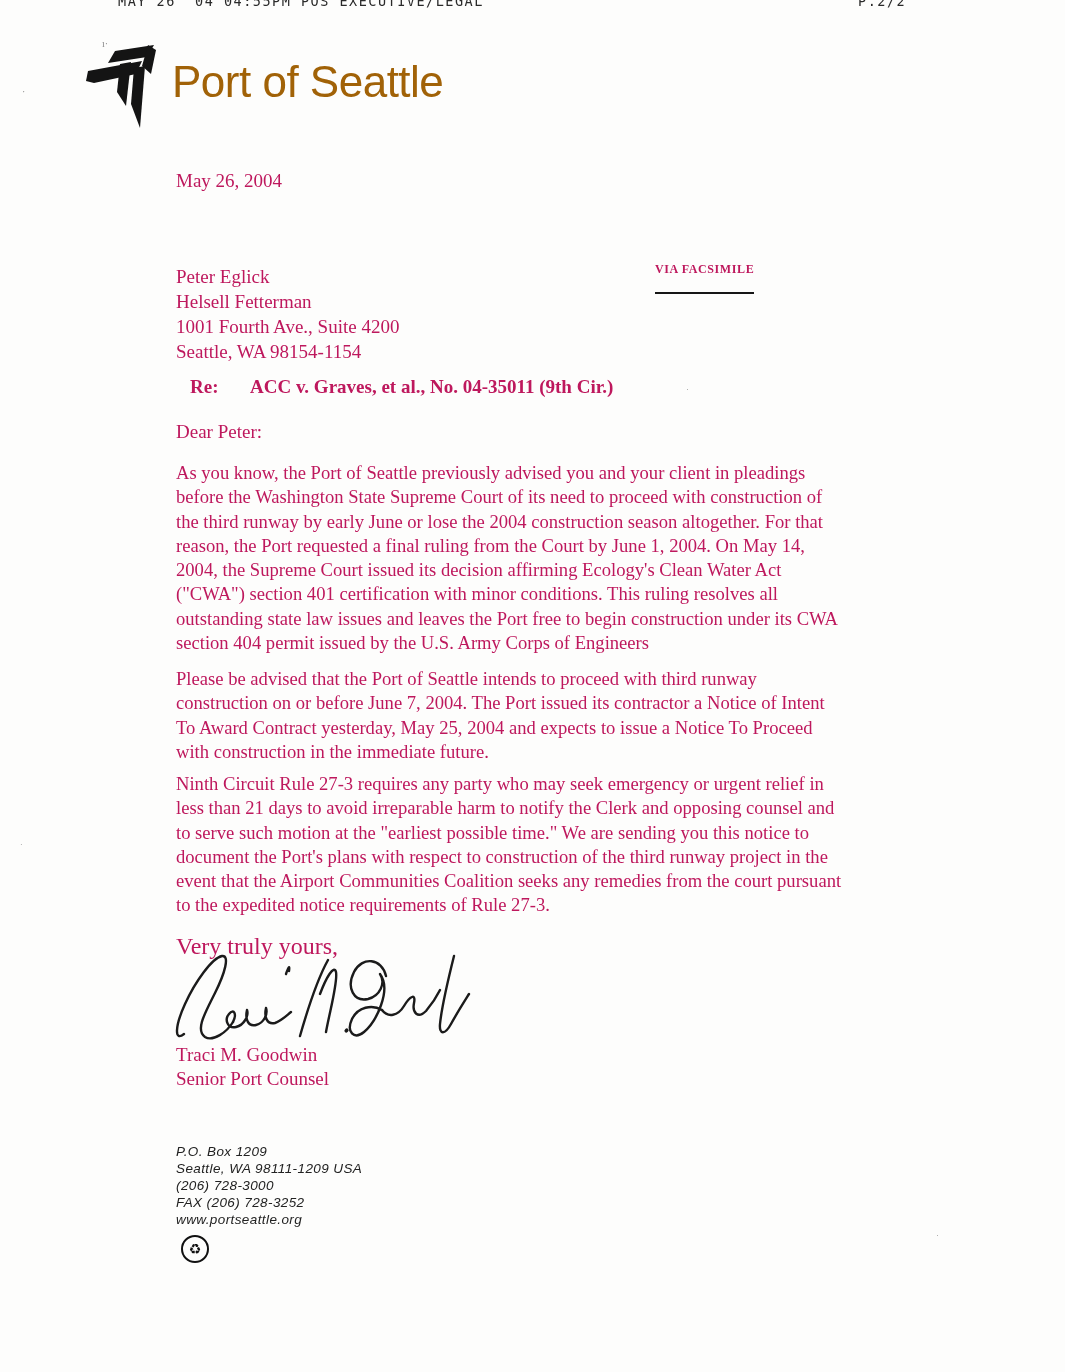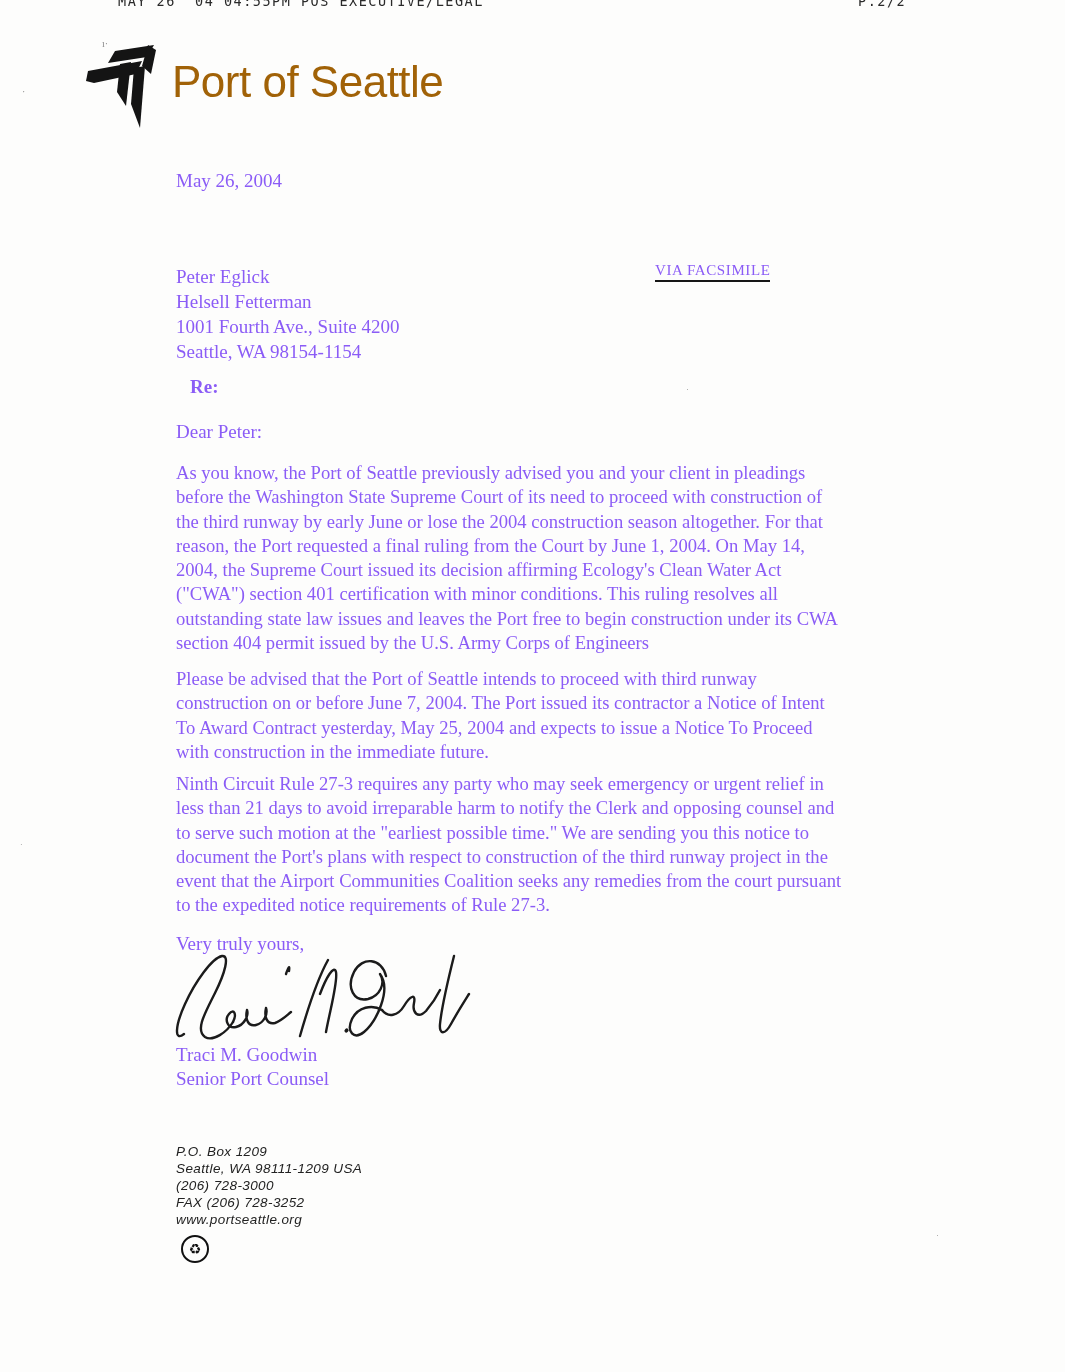--- a/index.html
+++ b/index.html
@@ -28,37 +28,37 @@
     font-size:13.5px;letter-spacing:1.5px;color:#2a2a2a;
   }
   
   .logo-mark{position:absolute;left:85px;top:44px;width:82px;height:112px;}
   .logo-text{
     position:absolute;left:172px;top:57px;
     font-family:"Liberation Sans", sans-serif;
     font-weight:400;font-size:44px;letter-spacing:-0.5px;color:#a16207;
   }
   
-  .serif{font-family:"Liberation Serif", serif;color:#8b5cf6;}
+  .serif{font-family:"Liberation Serif", serif;color:#be185d;}
   .line-block{white-space:pre-line;}
   .date{position:absolute;left:176px;top:170px;font-size:19px;}
   .recipient{position:absolute;left:176px;top:264px;font-size:19px;line-height:25px;}
   .via{
     position:absolute;left:655px;top:262px;
-    font-size:15px;font-weight:400;letter-spacing:0.6px;
-    border-bottom:2.5px solid #161616;padding-bottom:1px;
+    font-size:12px;font-weight:700;letter-spacing:0.6px;
+    border-bottom:2.5px solid #161616;padding-bottom:15px;
   }
   .re-line{position:absolute;left:176px;top:376px;font-size:19px;font-weight:700;display:flex;}
   .re-label{width:60px;margin-left:14px;}
   .salutation{position:absolute;left:176px;top:421px;font-size:19px;text-align:center;}
   .para{position:absolute;left:176px;width:745px;font-size:18.6px;line-height:24.3px;}
   .p1{top:461px;}
   .p2{top:667px;}
   .p3{top:772px;}
-  .closing{position:absolute;left:176px;top:933px;font-size:19px;}
+  .closing{position:absolute;left:176px;top:933px;font-size:24px;}
   .signature{position:absolute;left:170px;top:946px;width:320px;height:112px;}
   .sig-name{position:absolute;left:176px;top:1044px;font-size:19px;}
   .sig-title{position:absolute;left:176px;top:1068px;font-size:19px;}
   
   .footer{
     position:absolute;left:176px;top:1143px;
     font-family:"Liberation Sans", sans-serif;
     font-style:italic;font-size:13.5px;line-height:17px;
     color:#222;letter-spacing:0.4px;
   }
@@ -99,20 +99,21 @@
   <div class="date serif">May 26, 2004</div>
 
   <div class="recipient serif line-block">Peter Eglick
 Helsell Fetterman
 1001 Fourth Ave., Suite 4200
 Seattle, WA  98154-1154</div>
   <div class="via serif">VIA FACSIMILE</div>
 
   <div class="re-line serif">
     <span class="re-label">Re:</span>
+    <span>ACC v. Graves, et al., No. 04-35011 (9th Cir.)</span>
   </div>
 
   <div class="salutation serif">Dear Peter:</div>
 
   <div class="para p1 serif line-block">As you know, the Port of Seattle previously advised you and your client in pleadings
 before the Washington State Supreme Court of its need to proceed with construction of
 the third runway by early June or lose the 2004 construction season altogether.  For that
 reason, the Port requested a final ruling from the Court by June 1, 2004.  On May 14,
 2004, the Supreme Court issued its decision affirming Ecology's Clean Water Act
 ("CWA") section 401 certification with minor conditions.  This ruling resolves all

